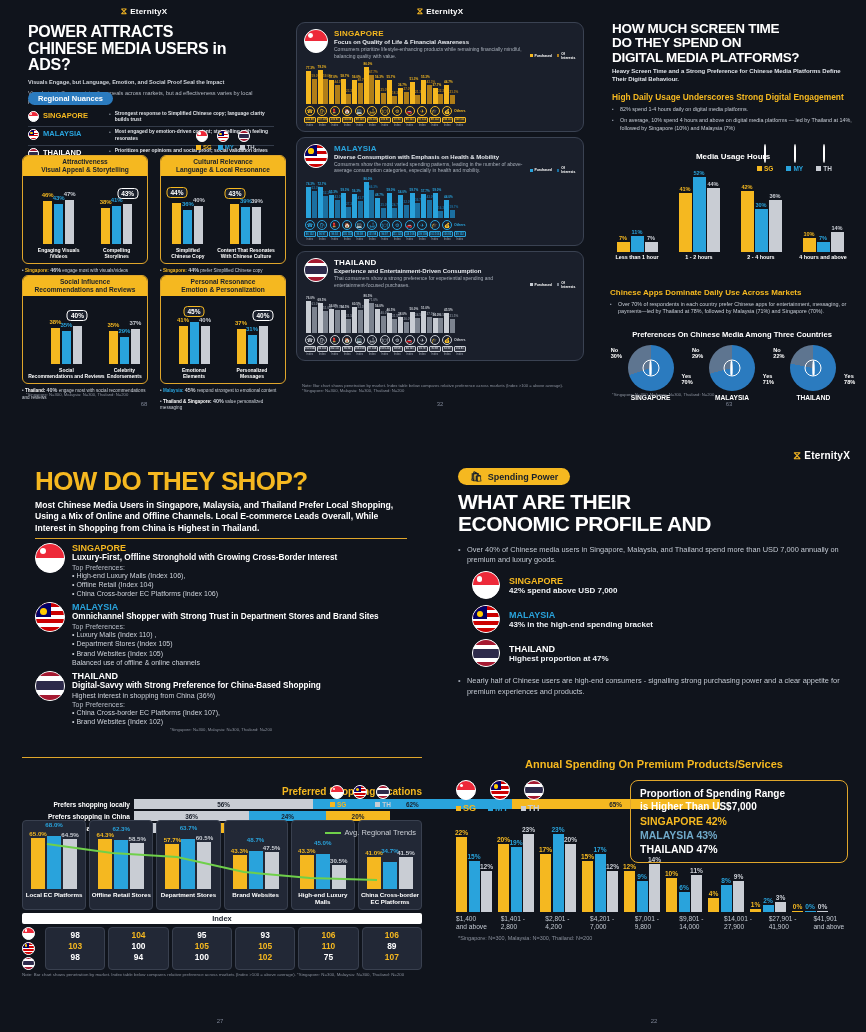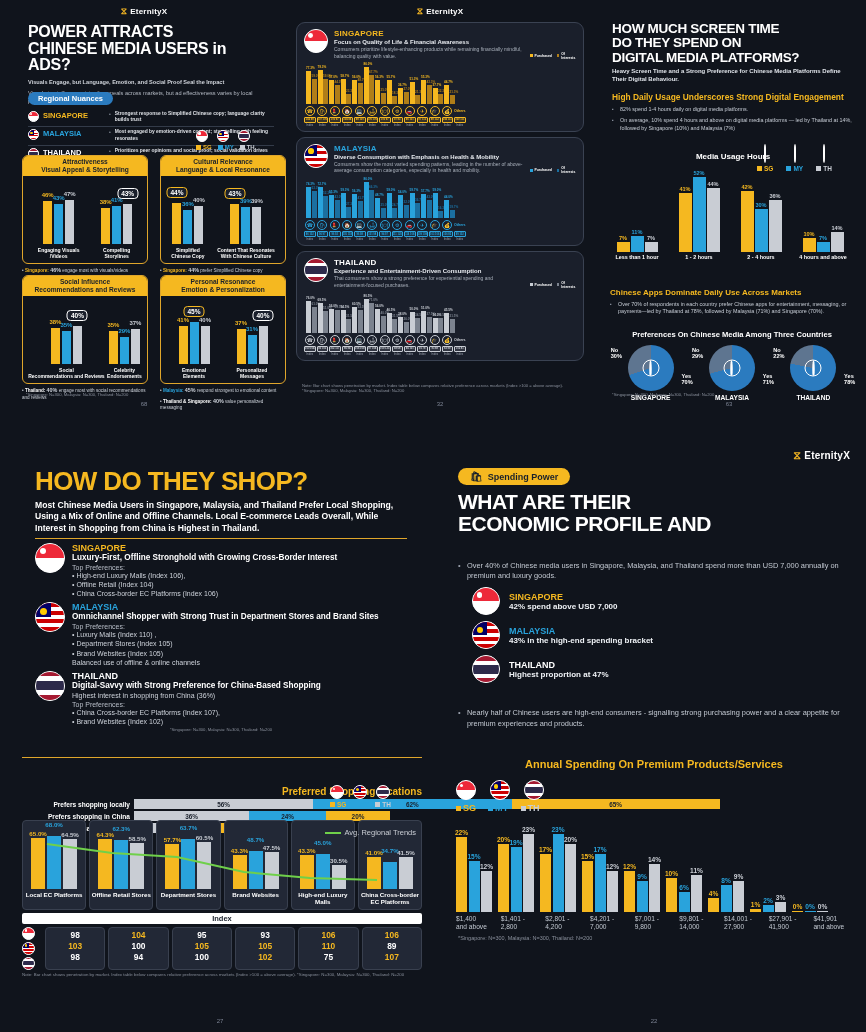--- a/index.html
+++ b/index.html
@@ -116,21 +116,21 @@
   .idxcell{background:#222836;border:1px solid #39404f;border-radius:4px;flex:1;text-align:center;padding:2px 0;}
   .idxv{font-size:8.4px;font-weight:bold;line-height:1.35;}
   .note{font-size:4.4px;color:#868d99;line-height:1.3;}
 
   
   #p5 { left:442px; top:440px; width:424px; height:592px; }
   .pill{background:#F5B820;color:#19202b;font-size:9px;font-weight:bold;border-radius:12px;
         padding:3px 12px;display:inline-flex;align-items:center;gap:5px;}
   #p5 h1{font-size:21px;font-weight:bold;line-height:1.07;letter-spacing:-.5px;margin-top:6px;}
   .p5sub{font-size:9px;font-weight:bold;margin-top:4px;color:#eef1f5;}
-  .p5b{font-size:7.4px;color:#c3c9d2;line-height:1.38;padding-left:9px;position:relative;margin-top:25px;}
+  .p5b{font-size:7.4px;color:#c3c9d2;line-height:1.38;padding-left:9px;position:relative;margin-top:9px;}
   .p5b::before{content:"•";position:absolute;left:0;color:#9aa1ad;}
   .p5row{display:flex;gap:9px;align-items:center;margin-top:6px;}
   .p5cn{font-size:9px;font-weight:bold;}
   .p5cd{font-size:8px;font-weight:bold;color:#eef1f5;}
   .spend-title{font-size:11px;font-weight:bold;color:#F5B820;text-align:center;}
   .sgrp{display:flex;align-items:flex-end;gap:1.5px;position:relative;}
   .sbar{width:11px;}
   .slab{position:absolute;font-size:6.6px;font-weight:bold;white-space:nowrap;}
   .scat{font-size:6.6px;color:#c3c9d2;line-height:1.25;text-align:left;}
   .propbox{border:1px solid #E0A62B;border-radius:8px;padding:7px 9px;}
@@ -1572,20 +1572,31 @@
           <span class="sw" style="background:#29A3DC"></span>
           <span style="color:#29A3DC;font-size:9px">MY</span>
         </span>
         <span class="lg">
           <span class="sw" style="background:#C9CDD4"></span>
           <span style="color:#C9CDD4;font-size:9px">TH</span>
         </span>
       </div>
     </div>
 
+  <div class="propbox" style="position:absolute;left:188px;top:340px;width:218px;">
+    <div class="propt">
+      <span>Proportion of Spending Range</span><br>
+      <span>is Higher Than US$7,000</span>
+    </div>
+    <div id="p5-prop">
+        <div class="propl" style="color:#F5B820">SINGAPORE  42%</div>
+        <div class="propl" style="color:#6FA8C8">MALAYSIA 43%</div>
+        <div class="propl" style="color:#ffffff">THAILAND 47%</div>
+      </div>
+  </div>
 
   <div id="p5-chart" style="position:absolute;left:14px;top:372px;width:396px;">
       <div style="display:flex;align-items:flex-end;gap:6px;height:100px;">
         <div class="sgrp">
           <div style="position:relative;display:flex;align-items:flex-end;">
             <span class="slab" style="bottom:75.8px;left:50%;transform:translateX(-50%);color:#F5B820">22%</span>
             <div class="sbar" style="height:74.8px;background:#F5B820"></div>
           </div>
           <div style="position:relative;display:flex;align-items:flex-end;">
             <span class="slab" style="bottom:52px;left:50%;transform:translateX(-50%);color:#29A3DC">15%</span>

